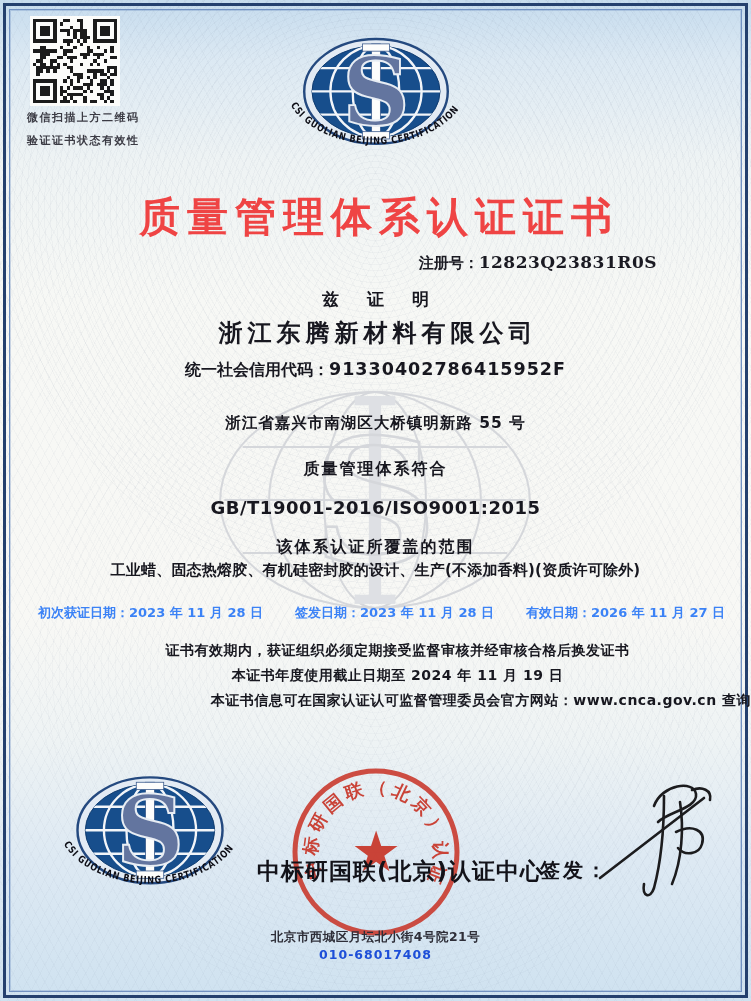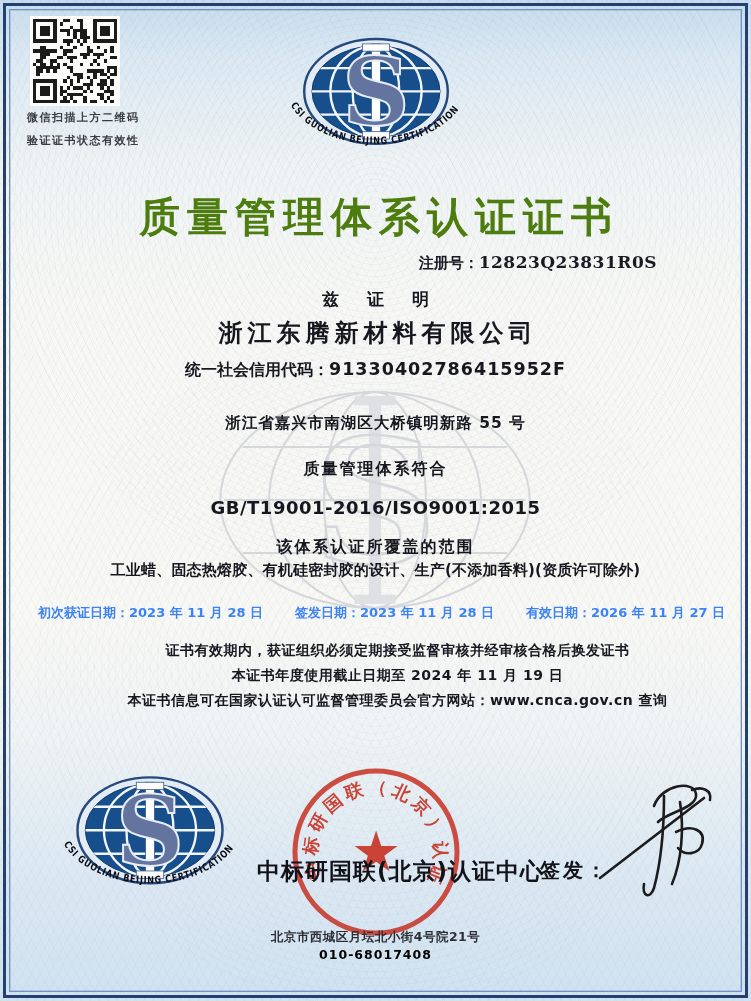--- a/index.html
+++ b/index.html
@@ -32,51 +32,51 @@
   .qr-wrap{position:absolute;left:30px;top:16px;width:90px;height:90px;background:#fcfcfa;padding:3px;box-sizing:border-box;}
   .qr-wrap svg{width:100%;height:100%;display:block;}
   .qr-cap{position:absolute;left:27px;color:#3b3b44;font-size:11px;font-weight:bold;letter-spacing:1.5px;}
   .qr-cap1{top:110px;} .qr-cap2{top:133px;}
 
   .logo-top{position:absolute;left:279px;top:36px;width:194px;height:138px;}
   .logo-bottom{position:absolute;left:52px;top:774px;width:196px;height:140px;}
   .logo-top svg,.logo-bottom svg{width:100%;height:100%;display:block;}
 
   .cert-title{position:absolute;left:0;right:0;top:190px;text-align:center;
-    font-size:41px;font-weight:700;color:#4d7c0f;letter-spacing:7px;text-indent:7px;}
+    font-size:41px;font-weight:700;color:#ef4444;letter-spacing:7px;text-indent:7px;}
   .reg-line{position:absolute;right:94px;top:252px;color:#1a1a22;}
   .reg-label{font-size:15px;font-weight:700;}
   .reg-number{font-family:"DejaVu Serif","Liberation Serif",serif;font-size:17px;font-weight:600;letter-spacing:.5px;}
 
   .center-line{position:absolute;left:0;right:0;text-align:center;color:#17171f;}
   .certify{top:288px;font-size:17px;font-weight:700;letter-spacing:11px;text-indent:11px;}
   .company{top:317px;font-size:24px;font-weight:700;letter-spacing:5px;text-indent:5px;}
   .credit{top:359px;font-size:16px;font-weight:700;}
   .credit .num{font-size:17.5px;letter-spacing:1px;}
   .addr{top:388px;font-size:15.5px;font-weight:700;letter-spacing:1px;margin-top:25px;}
   .system{top:459px;font-size:16px;font-weight:700;letter-spacing:2px;}
   .standard{top:497px;font-size:18px;font-weight:700;letter-spacing:.5px;}
   .scope-h{top:531px;font-size:16px;font-weight:700;letter-spacing:2px;margin-top:6px;}
   .scope{top:561px;font-size:15px;font-weight:700;letter-spacing:.2px;}
 
   .dates-row{position:absolute;left:0;right:0;top:604px;display:flex;justify-content:space-between;
     padding:0 26px 0 38px;box-sizing:border-box;color:#3b82f6;font-size:13px;font-weight:700;}
   .note{position:absolute;left:0;right:0;text-align:center;color:#17171f;font-size:14px;font-weight:700;letter-spacing:.5px;margin-left:44px;}
-  .note1{top:642px;} .note2{top:667px;} .note3{top:692px;}
+  .note1{top:642px;} .note2{top:667px;} .note3{top:692px;text-align:right;}
 
   .stamp{position:absolute;left:289px;top:765px;width:174px;height:174px;opacity:.92;}
   .stamp svg{width:100%;height:100%;display:block;}
 
   .issuer{position:absolute;left:257px;top:856px;font-size:23px;font-weight:700;color:#121219;letter-spacing:1px;}
   .sign-label{position:absolute;left:540px;top:857px;font-size:20px;font-weight:700;color:#121219;letter-spacing:3px;}
   .signature{position:absolute;left:592px;top:776px;width:142px;height:130px;}
   .signature svg{width:100%;height:100%;display:block;}
 
   .org-addr{position:absolute;left:0;right:0;top:929px;text-align:center;font-size:12.5px;font-weight:700;color:#2e2e38;letter-spacing:.5px;}
-  .org-phone{position:absolute;left:0;right:0;top:947px;text-align:center;font-size:12.5px;font-weight:700;color:#000000;letter-spacing:1px;}
+  .org-phone{position:absolute;left:0;right:0;top:947px;text-align:center;font-size:12.5px;font-weight:700;color:#1d4ed8;letter-spacing:1px;}
 
   .wm-globe{position:absolute;left:212px;top:388px;width:326px;height:224px;pointer-events:none;}
   .wm-globe svg{width:100%;height:100%;display:block;}
 </style>
 </head>
 <body>
 
 <div class="sheet"></div>
 <div class="rosette"></div>
 <div class="rosette2"></div>

